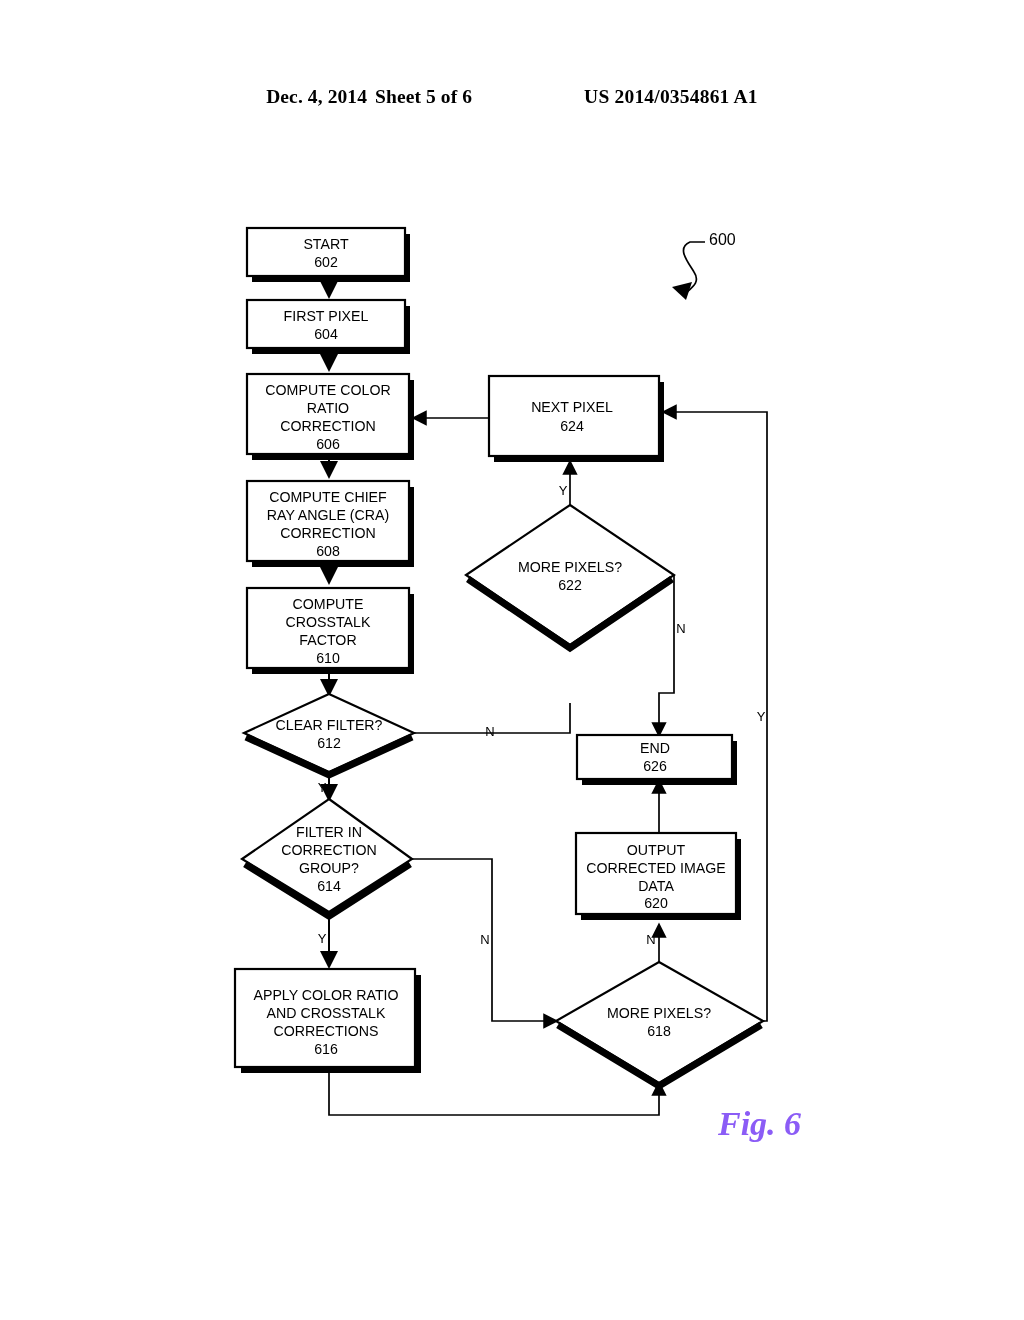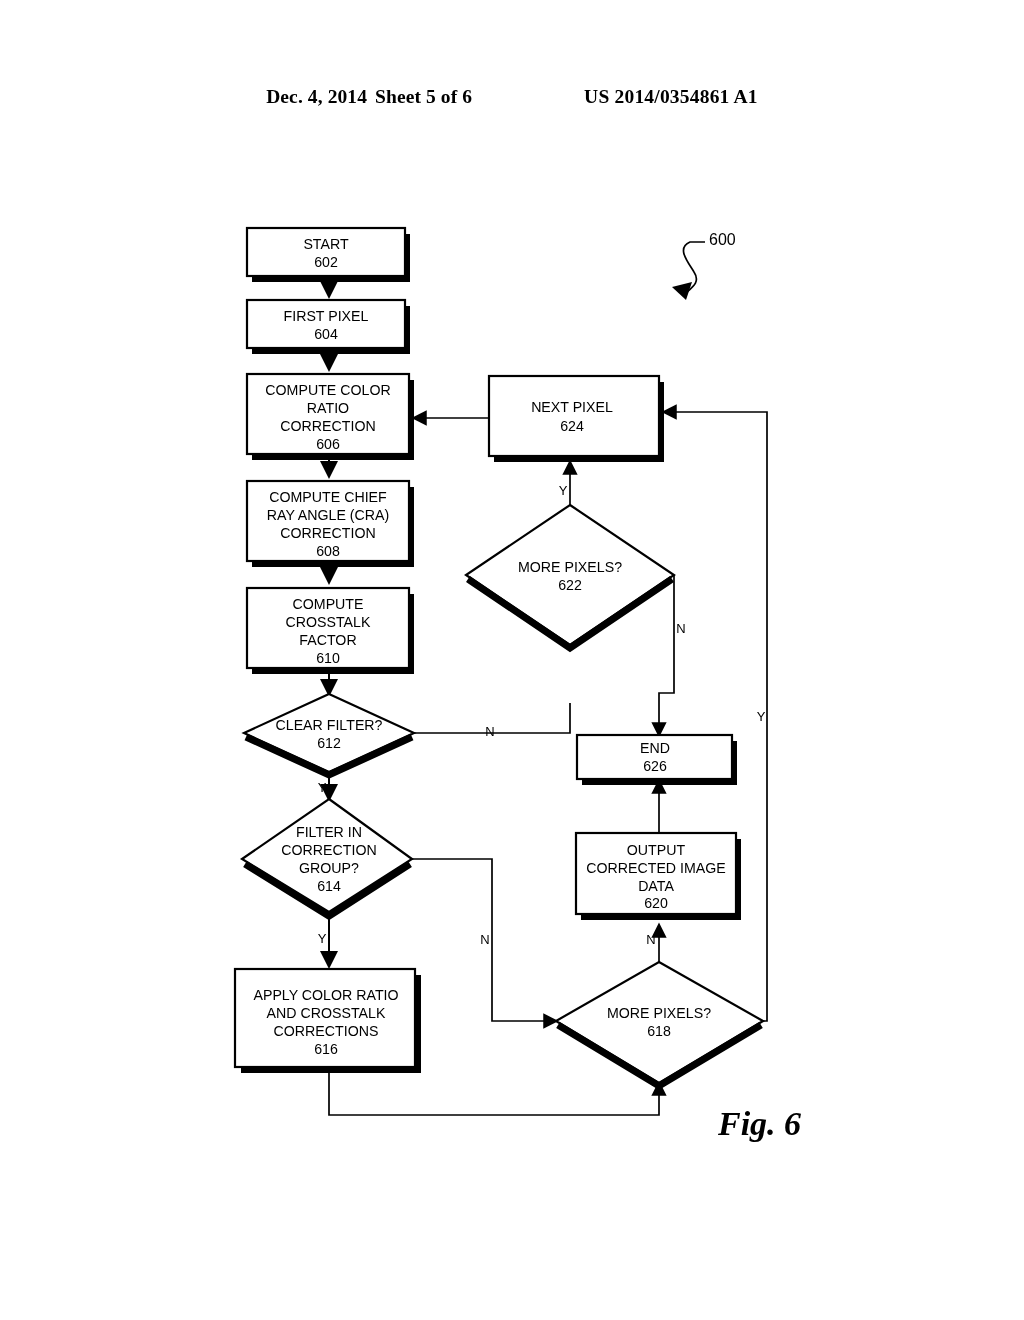--- a/index.html
+++ b/index.html
@@ -38,21 +38,21 @@
 
   
   #fig-caption {
     position: absolute;
     left: 718px;
     top: 1105px;
     font-family: "Liberation Serif", serif;
     font-style: italic;
     font-weight: bold;
     font-size: 34px;
-    color: #000000;
+    color: #8b5cf6;
   }
 
   
   #flow {
     position: absolute;
     left: 0;
     top: 0;
   }
   .nodetext {
     font-family: "Liberation Sans", sans-serif;

